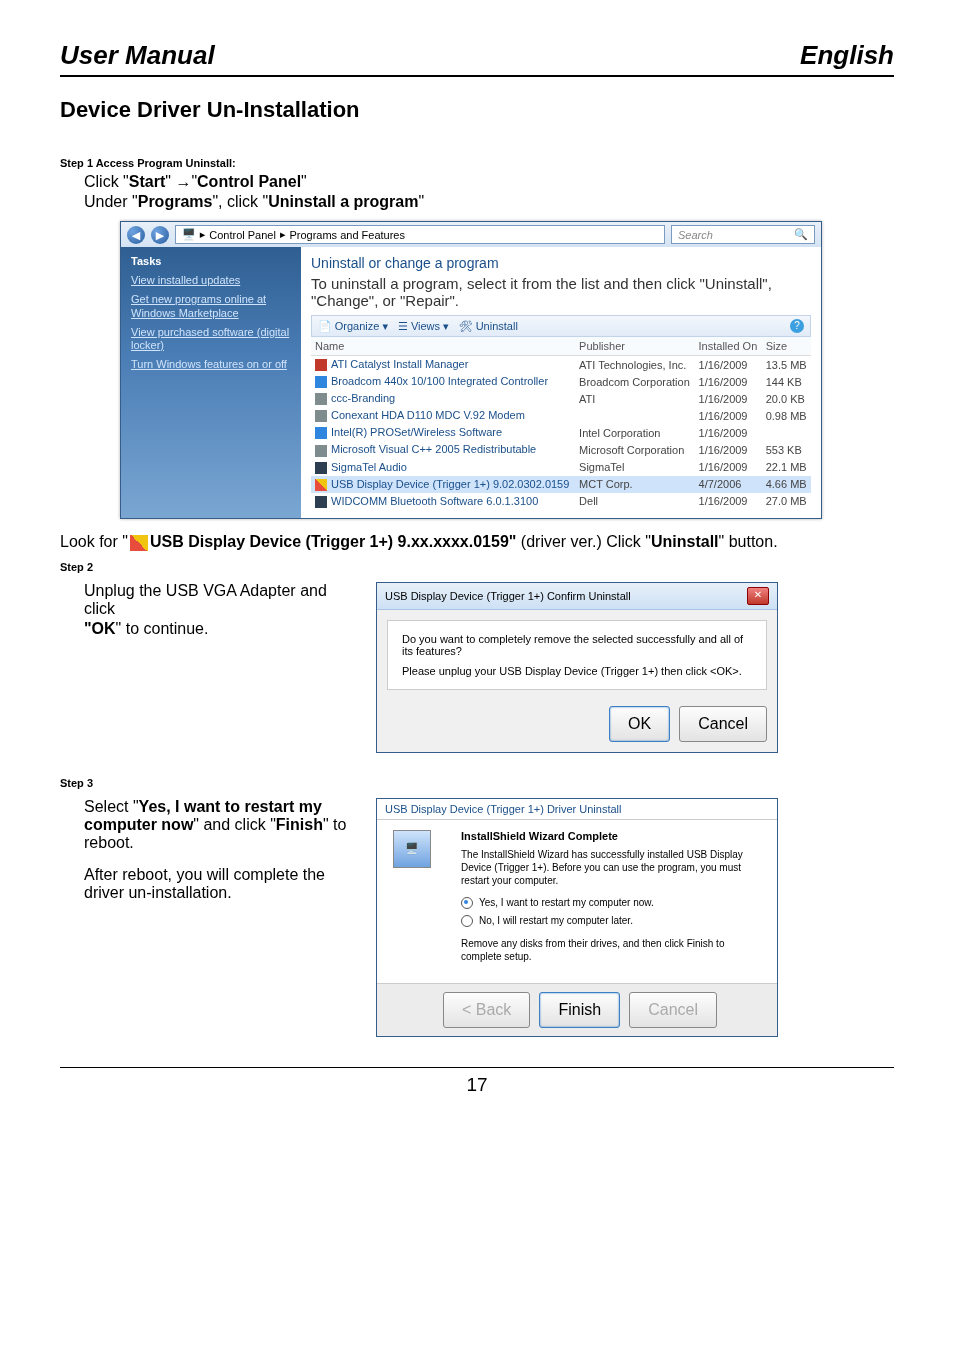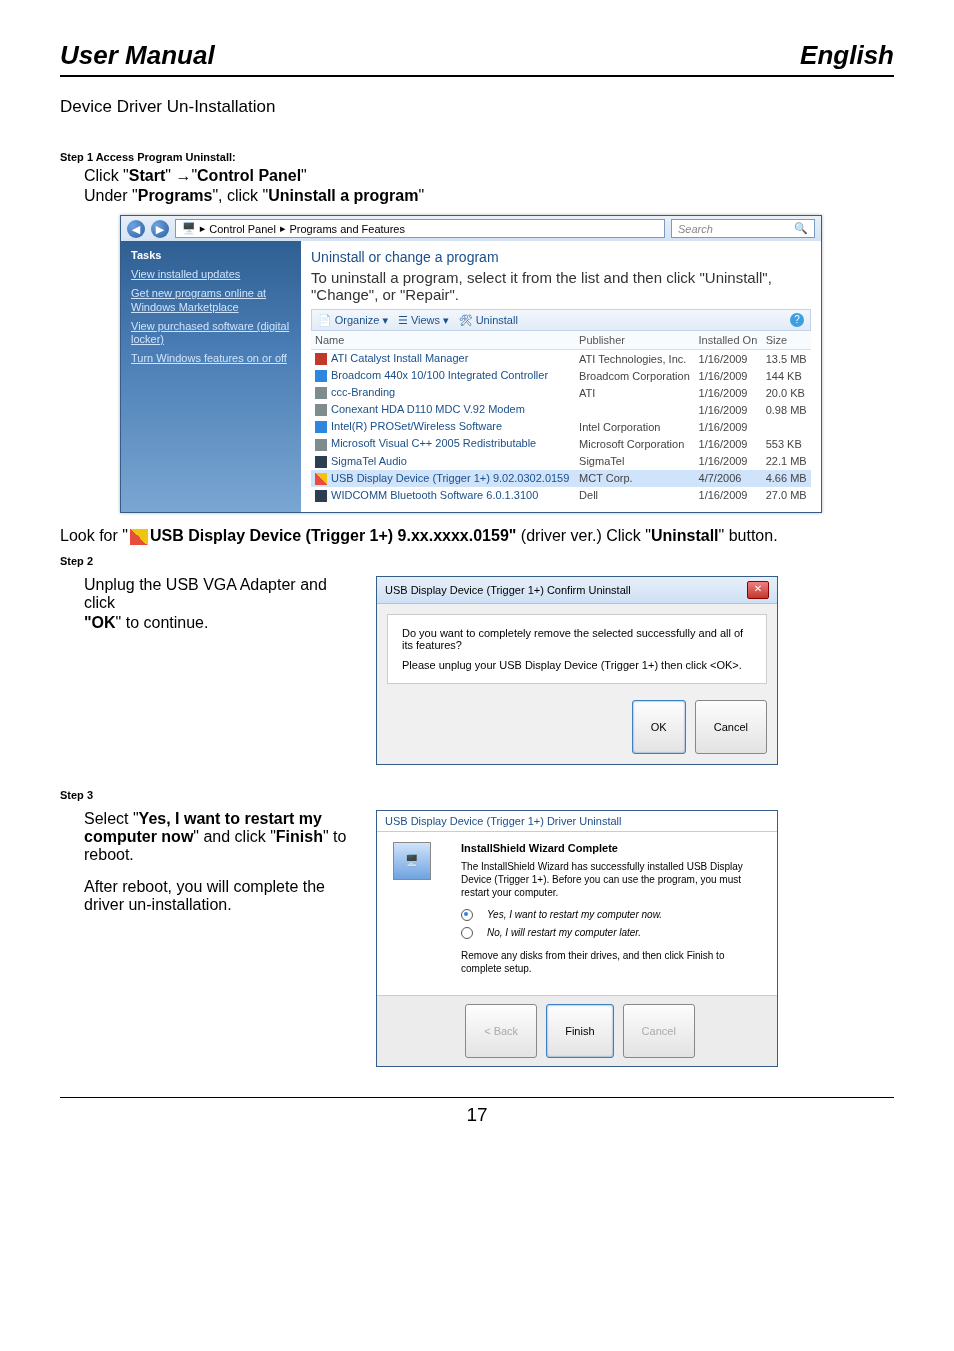--- a/index.html
+++ b/index.html
@@ -23,22 +23,22 @@
     font-size: 26px;
     font-weight: bold;
     font-style: italic;
   }
   .header-lang {
     font-size: 26px;
     font-weight: bold;
     font-style: italic;
   }
   .section-title {
-    font-size: 17px;
-    font-weight: normal;
+    font-size: 22px;
+    font-weight: bold;
     margin: 14px 0 34px 0;
   }
   .step-title {
     font-size: 11px;
     font-weight: bold;
     margin: 10px 0 4px 0;
   }
   .body-text {
     font-size: 16px;
     margin: 0 0 2px 24px;
@@ -152,22 +152,22 @@
     display:flex; justify-content:space-between; align-items:center;
     border-bottom:1px solid #a8c4e5;
   }
   .dlg-close { width:20px; height:16px; background:linear-gradient(#f08080,#c0392b); border:1px solid #8b0000; border-radius:2px; color:#fff; text-align:center; line-height:14px; font-size:10px;}
   .dlg-body { background:#fff; margin:10px; padding:12px 14px; border:1px solid #ccc;}
   .dlg-buttons { padding:6px 10px 10px; text-align:right;}
   .win-btn {
     display:inline-block;
     border:1px solid #888;
     background: linear-gradient(#fdfdfd,#e3e3e3);
-    padding:20px 18px;
-    font-size:11px;
+    padding:8px 18px;
+    font-size:16px;
     border-radius:3px;
     margin-left:6px;
   }
   .win-btn.primary { border:1px solid #3b7fc4; box-shadow:0 0 2px #3b7fc4 inset;}
   .win-btn.disabled { color:#aaa; }
 
   .wizard {
     border: 1px solid #365d8a;
     font-family: "Segoe UI", Tahoma, sans-serif;
     font-size: 11px;
@@ -180,21 +180,21 @@
     font-size:11px;
     background:#fff;
     border-bottom:1px solid #ccc;
   }
   .wiz-body { display:flex; }
   .wiz-side { width:70px; background:#fff; text-align:center; padding-top:10px;}
   .wiz-side .box{ width:36px;height:36px;margin:0 auto;background:linear-gradient(#cfe3fb,#6fa3e0); border:1px solid #888; display:flex;align-items:center;justify-content:center;}
   .wiz-main { flex:1; padding:10px 14px; background:#fff; font-size:10px;}
   .wiz-heading { font-weight:bold; font-size:11px; margin-bottom:6px;}
   .wiz-text { margin-bottom:10px; line-height:1.3;}
-  .radio-row { margin:6px 0; display:flex; align-items:center; gap:14px;font-style:italic;}
+  .radio-row { margin:6px 0; display:flex; align-items:center; gap:6px;}
   .radio { width:10px;height:10px;border-radius:50%;border:1px solid #555;display:inline-block;position:relative;}
   .radio.checked::after{content:"";position:absolute;top:2px;left:2px;width:4px;height:4px;border-radius:50%;background:#2e86de;}
   .wiz-buttons { padding:8px 10px; text-align:center; background:#ececec; border-top:1px solid #ccc;}
 
   .page-num { text-align:center; margin-top:30px; font-size:19px; border-top:1px solid #000; padding-top:6px;}
 </style>
 </head>
 <body>
 
 <div class="header-bar">

